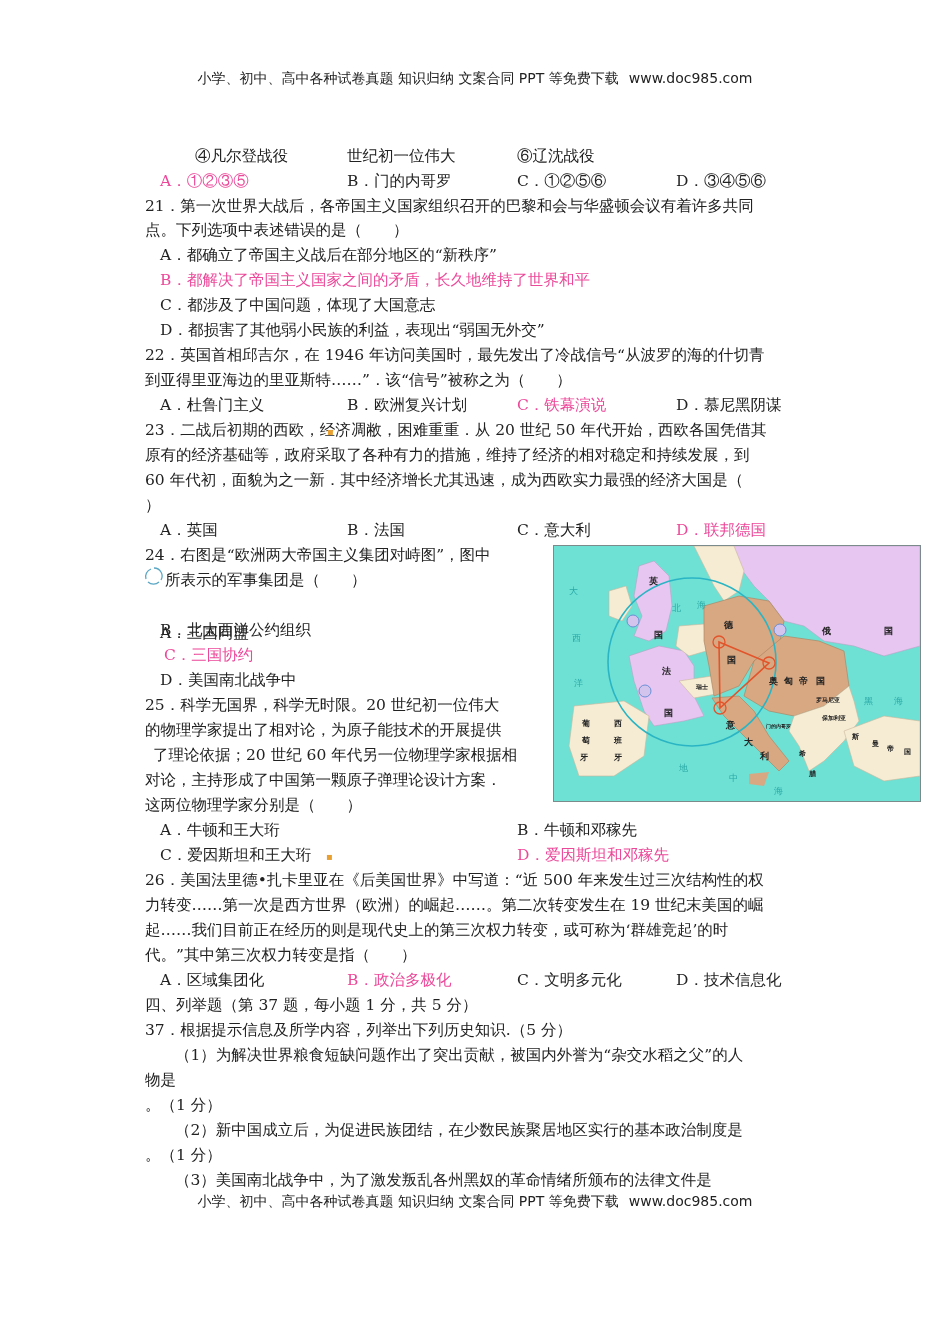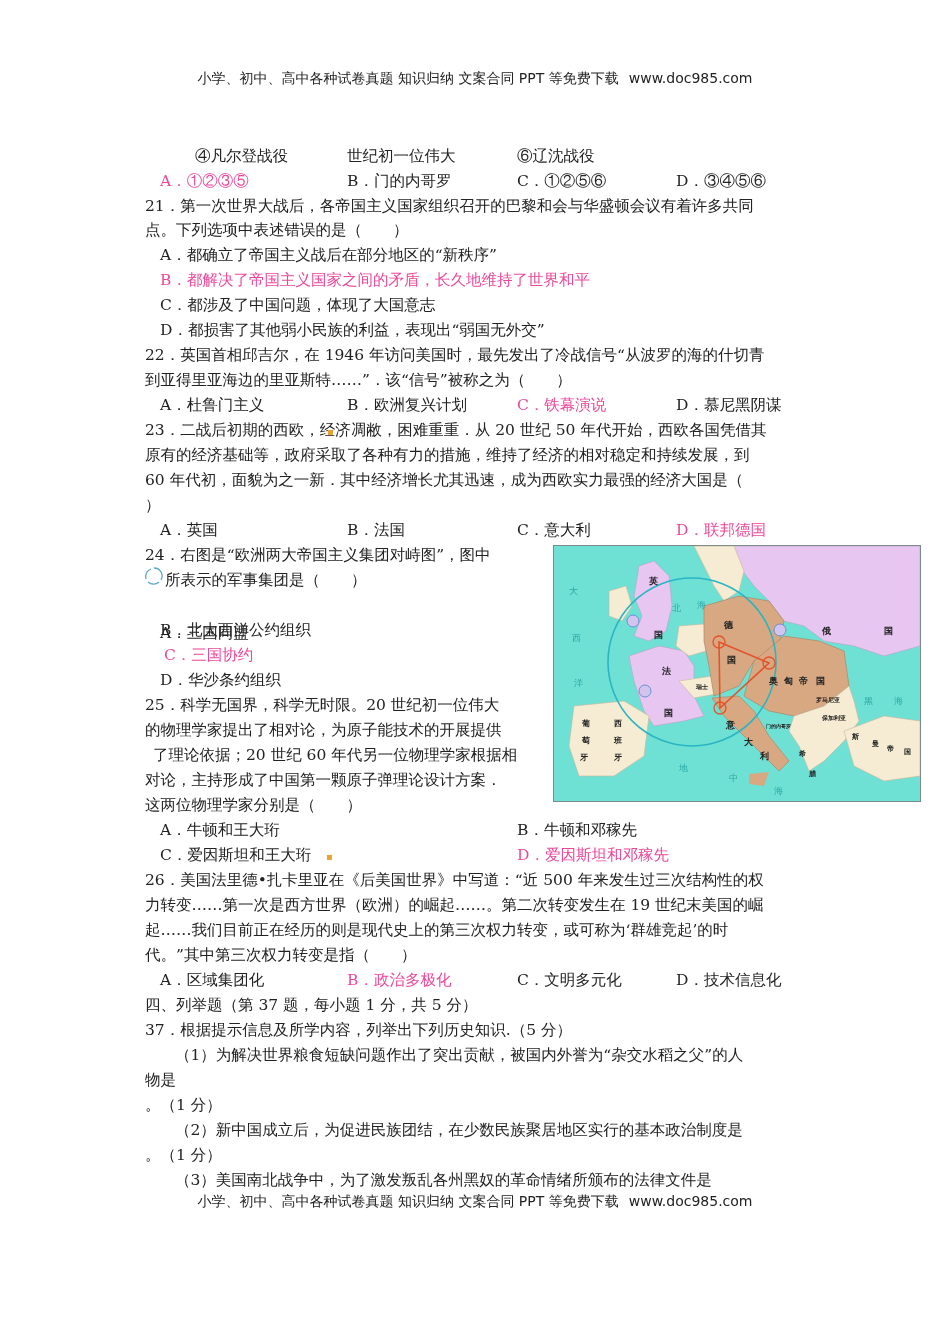--- a/index.html
+++ b/index.html
@@ -59,21 +59,21 @@
 <div class="line" style="top:545px;">24．右图是“欧洲两大帝国主义集团对峙图”，图中</div>
 <svg class="cycle" width="22" height="20" viewBox="0 0 22 20">
   <path d="M11 2 A8 8 0 0 1 18 14" fill="none" stroke="#5aa7c6" stroke-width="1.3"></path>
   <path d="M16 16 A8 8 0 0 1 5 16" fill="none" stroke="#5aa7c6" stroke-width="1.3"></path>
   <path d="M3 13 A8 8 0 0 1 8 3" fill="none" stroke="#5aa7c6" stroke-width="1.3"></path>
 </svg>
 <div class="line" style="left:165px; top:570px;">所表示的军事集团是（　　）</div>
 <div class="opt" style="left:160px; top:595px;margin-top:28px;">A．三国同盟</div>
 <div class="opt" style="left:160px; top:620px;">B．北大西洋公约组织</div>
 <div class="opt red" style="left:164px; top:645px;">C．三国协约</div>
-<div class="opt" style="left:160px; top:670px;">D．华沙条约组织</div>
+<div class="opt" style="left:160px; top:670px;">D．美国南北战争中</div>
 
 <div class="line" style="top:695px;">25．科学无国界，科学无时限。20 世纪初一位伟大</div>
 <div class="line" style="top:720px;">的物理学家提出了相对论，为原子能技术的开展提供</div>
 <div class="line" style="top:745px;margin-left:8px;">了理论依据；20 世纪 60 年代另一位物理学家根据相</div>
 <div class="line" style="top:770px;">对论，主持形成了中国第一颗原子弹理论设计方案．</div>
 <div class="line" style="top:795px;">这两位物理学家分别是（　　）</div>
 <div class="opt" style="left:160px; top:820px;">A．牛顿和王大珩</div>
 <div class="opt" style="left:517px; top:820px;">B．牛顿和邓稼先</div>
 <div class="opt" style="left:160px; top:845px;">C．爱因斯坦和王大珩</div>
 <span class="marker" style="left:326px; top:851px;">▪</span>

